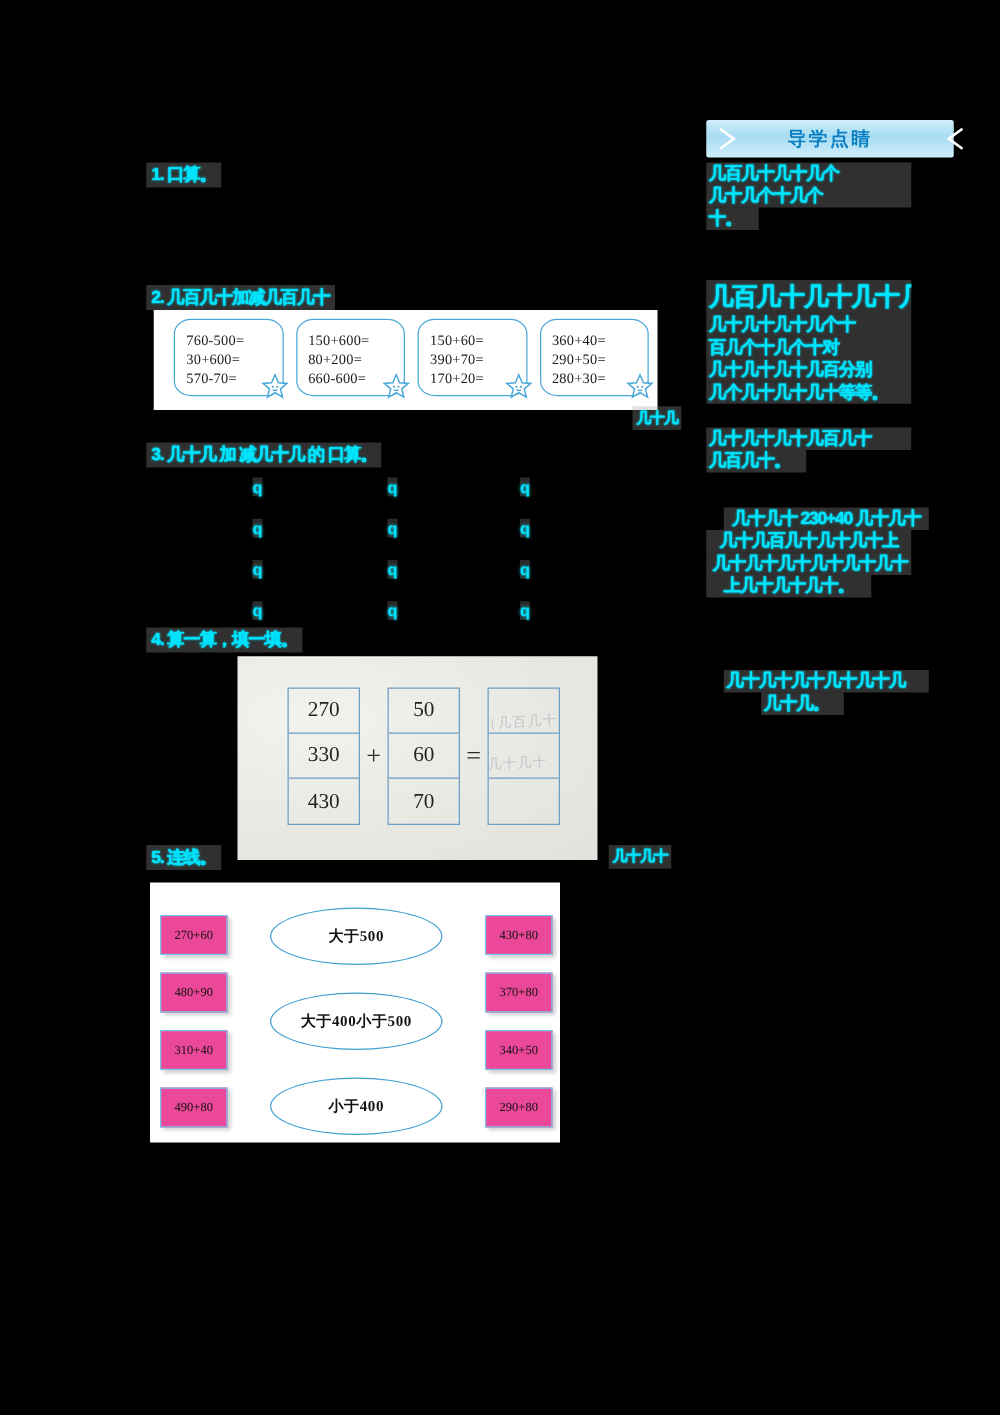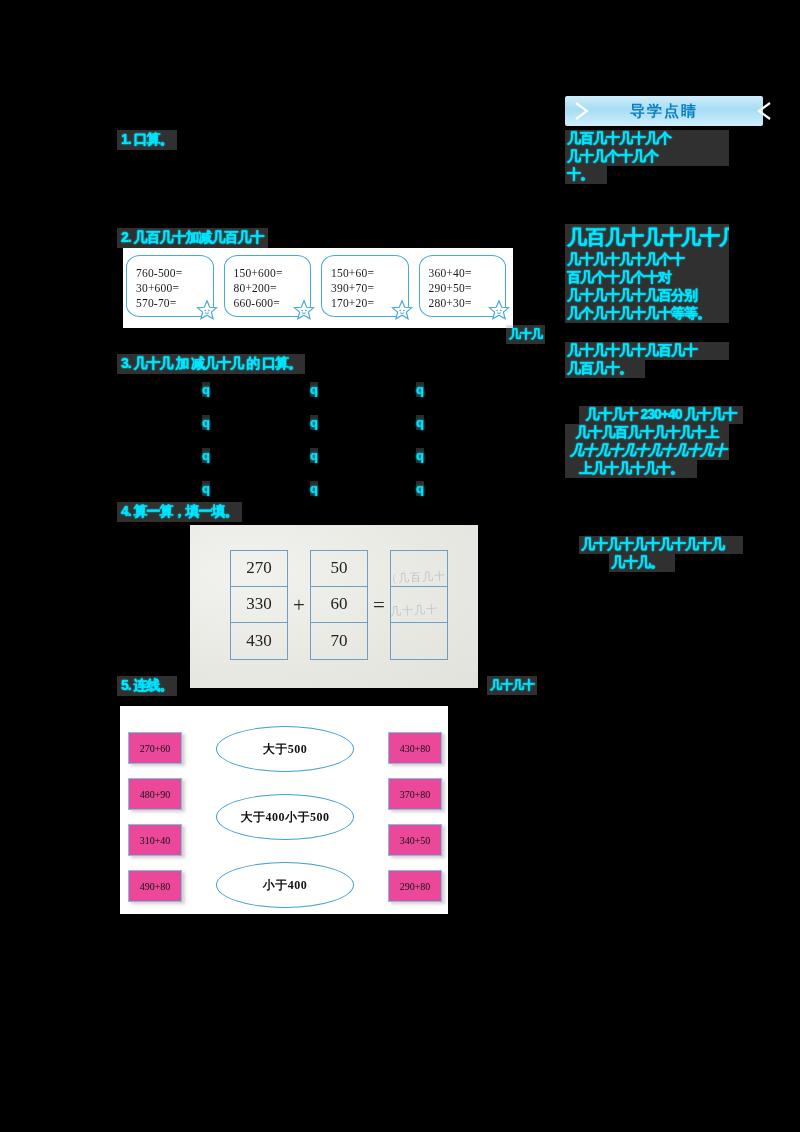--- a/index.html
+++ b/index.html
@@ -42,21 +42,21 @@
   .sb-block{position:absolute;left:0;width:164px;}
 
   
   .main{position:absolute;left:0;top:0;width:565px;height:908px;}
 
   .heading{position:absolute;}
 
   
   .cloudstrip{
     position:absolute;left:123px;top:248px;width:390px;height:80px;
-    background:#fff;display:flex;align-items:center;
+    background:#fff;display:flex;align-items:center;padding-left:13px;
   }
   .cloud{
     position:relative;flex:1;height:70px;margin:0 1px;
     display:flex;flex-direction:column;justify-content:center;
     padding-left:12px;box-sizing:border-box;
   }
   .cloud .bubble{
     position:absolute;inset:2px 6px 6px 2px;
     border:1.6px solid #4aa8d8;border-radius:14px/12px;
     pointer-events:none;
@@ -304,21 +304,21 @@
     </div>
 
     <div class="sb-block" style="top:246px;">
       <div class="redact" style="position:relative;left:0;font-size:14px;padding:0 2px;">几十几十几十几百几十</div>
       <div class="redact" style="position:relative;left:0;font-size:14px;padding:0 2px;width:76px;">几百几十。</div>
     </div>
 
     <div class="sb-block" style="top:310px;text-align:center;">
       <div class="redact" style="position:relative;left:14px;font-size:14px;padding:0 2px;">几十几十 230+40 几十几十</div>
       <div class="redact" style="position:relative;left:0;font-size:14px;padding:0 2px;">几十几百几十几十几十上</div>
-      <div class="redact" style="position:relative;left:0;font-size:14px;padding:0 5px;font-style:italic;">几十几十几十几十几十几十</div>
+      <div class="redact" style="position:relative;left:0;font-size:14px;padding:0 5px;">几十几十几十几十几十几十</div>
       <div class="redact" style="position:relative;left:0;font-size:14px;padding:0 2px;width:128px;">上几十几十几十。</div>
     </div>
 
     <div class="sb-block" style="top:440px;">
       <div class="redact" style="position:relative;left:14px;font-size:14px;padding:0 2px;">几十几十几十几十几十几</div>
       <div class="redact" style="position:relative;left:44px;font-size:14px;padding:0 2px;width:62px;">几十几。</div>
     </div>
 
   </div>
 

